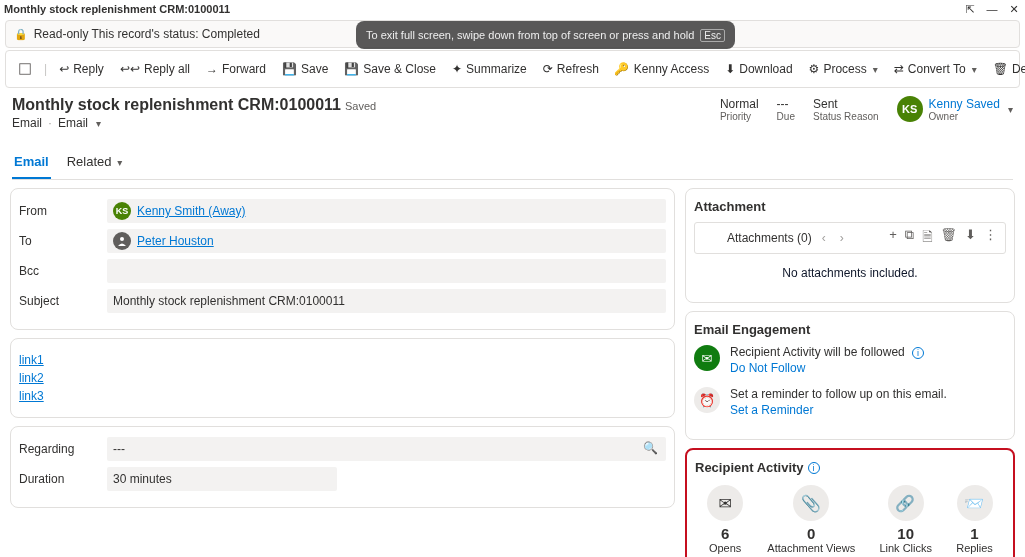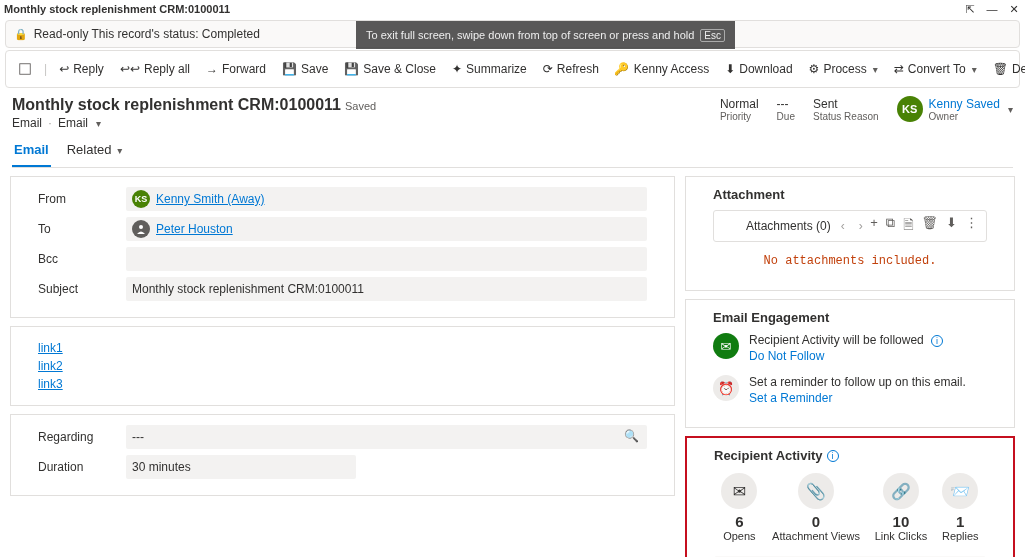--- a/index.html
+++ b/index.html
@@ -5,50 +5,50 @@
     * { box-sizing: border-box; margin: 0; padding: 0; }
     body { font-family: "Segoe UI", Arial, sans-serif; font-size: 12px; color: #323130; background: #fff; width: 1025px; height: 557px; overflow: hidden; }
     
     .window-titlebar { height: 18px; display: flex; align-items: center; padding: 0 4px; border-bottom: 0px; }
     .window-title { font-size: 11px; font-weight: 600; flex: 1; }
     .window-controls { display: flex; gap: 8px; }
     .window-controls span { width: 14px; height: 14px; display: flex; align-items: center; justify-content: center; font-size: 11px; cursor: pointer; }
     
     .readonly-bar { height: 28px; background: #faf9f8; border: 1px solid #e1dfdd; border-radius: 4px; margin: 2px 5px; display: flex; align-items: center; padding: 0 8px; position: relative; }
     .readonly-bar .lock { margin-right: 6px; font-size: 11px; }
-    .readonly-overlay { position: absolute; left: 350px; top: 0; height: 28px; padding: 0 10px; background: rgba(60,60,60,0.85); color: #eee; font-size: 11px; display: flex; align-items: center; gap:6px; border-radius: 0;}
+    .readonly-overlay { position: absolute; left: 350px; top: 0; height: 28px; padding: 0 10px; background: rgba(60,60,60,0.85); color: #eee; font-size: 11px; display: flex; align-items: center; gap:6px; border-radius: 8px;}
     .readonly-overlay .esc-key { border: 1px solid #aaa; padding: 0 3px; border-radius: 2px; font-size: 10px;}
 
     .command-bar { height: 38px; border: 1px solid #e1dfdd; border-radius: 4px; margin: 2px 5px; display: flex; align-items: center; padding: 0 6px; gap: 4px; }
     .cmd-btn { display: flex; align-items: center; gap: 4px; padding: 4px 6px; font-size: 12px; cursor: pointer; border-radius: 2px; white-space: nowrap;}
     .cmd-btn svg, .cmd-btn .ico { width: 14px; height: 14px;}
     .cmd-sep { color: #c8c6c4; padding: 0 2px;}
     .cmd-spacer { flex: 1; }
     
-    .record-header { margin: 8px 12px 4px 12px; display: flex; align-items: flex-start; justify-content: space-between;}
+    .record-header { margin: 8px 12px 16px 12px; display: flex; align-items: flex-start; justify-content: space-between;}
     .record-title { font-size: 16px; font-weight: 600; }
     .record-saved { font-size: 11px; color: #605e5c; font-weight: 400; margin-left: 4px;}
     .record-sub { font-size: 12px; color: #323130; margin-top: 2px; display: flex; align-items: center; gap:6px;}
     .record-sub .sep { color: #a19f9d;}
     .header-fields { display: flex; align-items: flex-end; gap: 18px; }
     .header-field { text-align: left; }
     .header-field .val { font-size: 12px; }
     .header-field .lbl { font-size: 10px; color: #605e5c; }
     .owner-avatar { width: 26px; height: 26px; border-radius: 50%; background: #498205; color: #fff; display: flex; align-items: center; justify-content: center; font-size: 11px; font-weight: 600;}
     .owner-link { color: #0078d4; text-decoration: none; font-size:12px;}
     
     .tabs { margin: 0 12px; border-bottom: 1px solid #e1dfdd; display: flex; gap: 14px; }
     .tab { padding: 8px 2px; font-size: 13px; cursor: pointer; }
     .tab.active { font-weight: 600; border-bottom: 2px solid #0078d4; color:#0078d4;}
     
     .content { display: flex; gap: 10px; padding: 8px 10px; }
     .left-col { flex: 1; display: flex; flex-direction: column; gap: 8px;}
     .right-col { width: 330px; display: flex; flex-direction: column; gap: 8px;}
     
-    .panel { border: 1px solid #e1dfdd; border-radius: 0; padding: 10px 27px; background: #fff;}
+    .panel { border: 1px solid #e1dfdd; border-radius: 8px; padding: 10px 8px; background: #fff;}
     
     .form-row { display: flex; align-items: center; margin-bottom: 6px; }
     .form-label { width: 88px; font-size: 12px; color: #323130; }
     .form-field { flex: 1; background: #f3f2f1; min-height: 24px; border-radius: 2px; display: flex; align-items: center; padding: 2px 6px; gap: 6px; font-size: 12px;}
     .pill-avatar { width: 18px; height: 18px; border-radius: 50%; background: #498205; color: #fff; display:flex;align-items:center;justify-content:center;font-size:9px;font-weight:600;}
     .pill-icon { width: 18px; height: 18px; border-radius: 50%; background: #605e5c; display:flex;align-items:center;justify-content:center;}
     .link-text { color: #0078d4; text-decoration: underline; cursor: pointer;}
     
     .links-list a { display: block; color: #0078d4; text-decoration: underline; font-size: 12px; margin: 4px 0;}
     
@@ -57,21 +57,21 @@
     
     .duration-field { width: 230px; flex: 0 0 230px;}
     
     .section-title { font-size: 13px; font-weight: 600; margin-bottom: 8px;}
     
     .attach-toolbar { display: flex; align-items: center; justify-content: space-between; border: 1px solid #e1dfdd; border-radius: 3px; padding: 4px 8px;}
     .attach-left { display: flex; align-items: center; gap: 6px; margin-left: 24px;}
     .attach-nav { color: #a19f9d; padding: 0 4px;}
     .attach-icons { display: flex; gap: 8px; color: #605e5c;}
     .attach-icons span { font-size: 13px; cursor: pointer;}
-    .no-attach { text-align: center; color: #c2410c; font-size: 12px; padding: 12px 0; font-family: Liberation Mono, monospace;}
+    .no-attach { text-align: center; color: #0f172a; font-size: 12px; padding: 12px 0;}
     
     .engage-row { display: flex; align-items: flex-start; gap: 10px; margin-bottom: 12px;}
     .engage-ico { width: 26px; height: 26px; border-radius: 50%; display: flex; align-items: center; justify-content: center; font-size: 13px;}
     .engage-ico.green { background: #107c10; color:#fff;}
     .engage-ico.gray { background: #edebe9; color:#605e5c;}
     .engage-text { font-size: 12px; margin-top: 12px; }
     .engage-link { color: #0078d4; font-size: 12px; cursor: pointer; display:block; margin-top:2px;}
     
     .recipient-panel { border: 2px solid #c50f1f; }
     .stats-row { display: flex; justify-content: space-around; margin: 10px 0 14px 0;}

